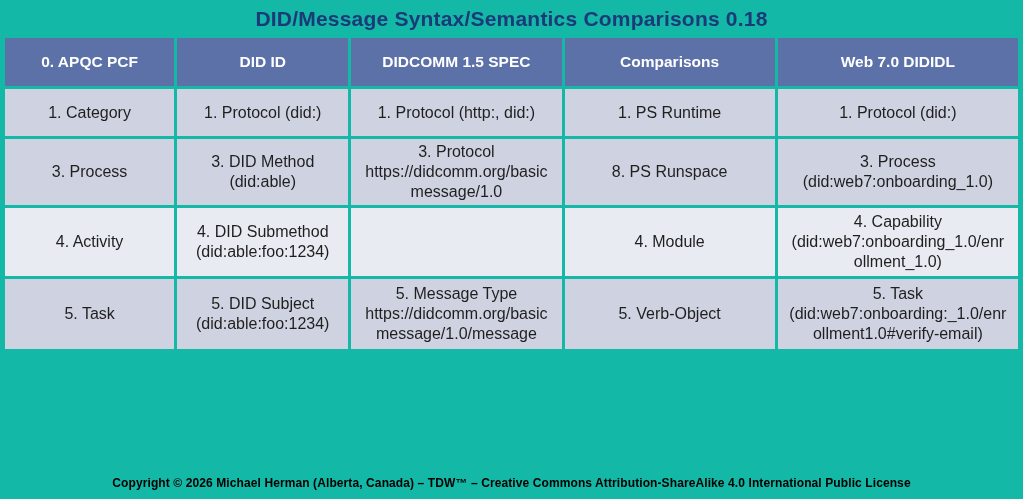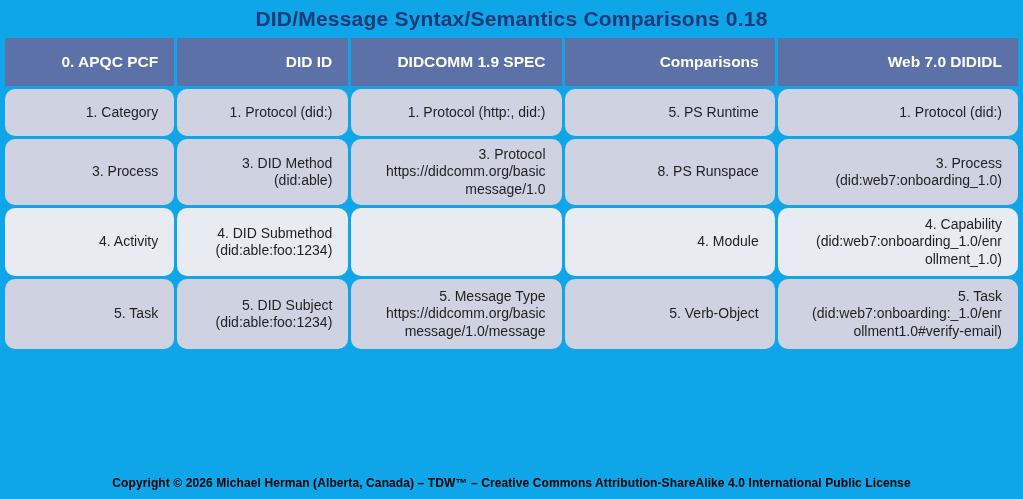--- a/index.html
+++ b/index.html
@@ -8,58 +8,57 @@
     background: #ffffff;
     width: 1023px;
     height: 499px;
     overflow: hidden;
     font-family: "Liberation Sans", sans-serif;
   }
   .slide {
     width: 1023px;
     height: 499px;
     position: relative;
-    background: #0ea5e9;
+    background: #14b8a6;
   }
   .title {
     margin: 0;
     padding-top: 7px;
     text-align: center;
     font-size: 21px;
     font-weight: bold;
     color: #1b3a78;
     letter-spacing: 0.2px;
   }
   table.cmp {
     width: 1019px;
     margin: 4px auto 0 auto;
     border-collapse: separate;
     border-spacing: 3px;
     table-layout: fixed;
   }
   table.cmp th, table.cmp td {
-    text-align: right;
+    text-align: center;
     vertical-align: middle;
-    padding: 2px 16px;
+    padding: 2px 5px;
     white-space: pre-line;
     overflow-wrap: break-word;
     word-break: break-word;
     line-height: 1.25;
   }
   table.cmp th {
     background: #5b71a8;
     color: #ffffff;
     font-size: 15.5px;
     font-weight: bold;
     height: 44px;
   }
   table.cmp td {
     color: #1f1f1f;
-    font-size: 14px;
-    border-radius: 10px;
+    font-size: 16px;
   }
   tr.rowA td { background: #cfd3e1; }
   tr.rowB td { background: #e9ebf3; }
   tr.ver  td { background: #a3c2c2; color: #111111; }
   tr.h1 td { height: 43px; }
   tr.h2 td { height: 45px; }
   tr.h3 td { height: 62px; }
   tr.h4 td { height: 64px; }
   tr.h5 td { height: 66px; }
   tr.hv td { height: 45px; }
@@ -87,31 +86,31 @@
       <col style="width:16.9%">
       <col style="width:17.1%">
       <col style="width:21.0%">
       <col style="width:21.0%">
       <col style="width:24.0%">
     </colgroup>
     <thead>
       <tr>
         <th>0. APQC PCF</th>
         <th>DID ID</th>
-        <th>DIDCOMM 1.9 SPEC</th>
+        <th>DIDCOMM 1.5 SPEC</th>
         <th>Comparisons</th>
         <th>Web 7.0 DIDIDL</th>
       </tr>
     </thead>
     <tbody>
       <tr class="rowA h1">
         <td>1. Category</td>
         <td>1. Protocol (did:)</td>
         <td>1. Protocol (http:, did:)</td>
-        <td>5. PS Runtime</td>
+        <td>1. PS Runtime</td>
         <td>1. Protocol (did:)</td>
       </tr>
       <tr class="rowA h3">
         <td>3. Process</td>
         <td>3. DID Method
 (did:able)</td>
         <td>3. Protocol
 https://didcomm.org/basic
 message/1.0</td>
         <td>8. PS Runspace</td>

